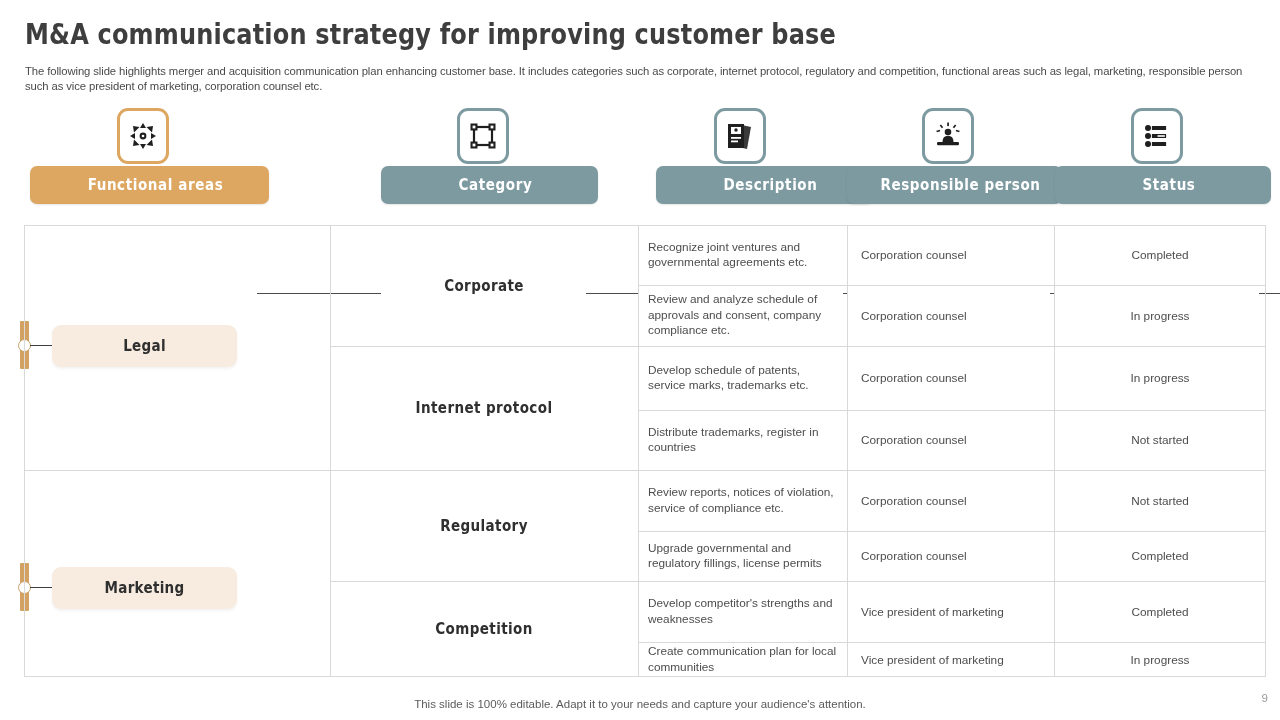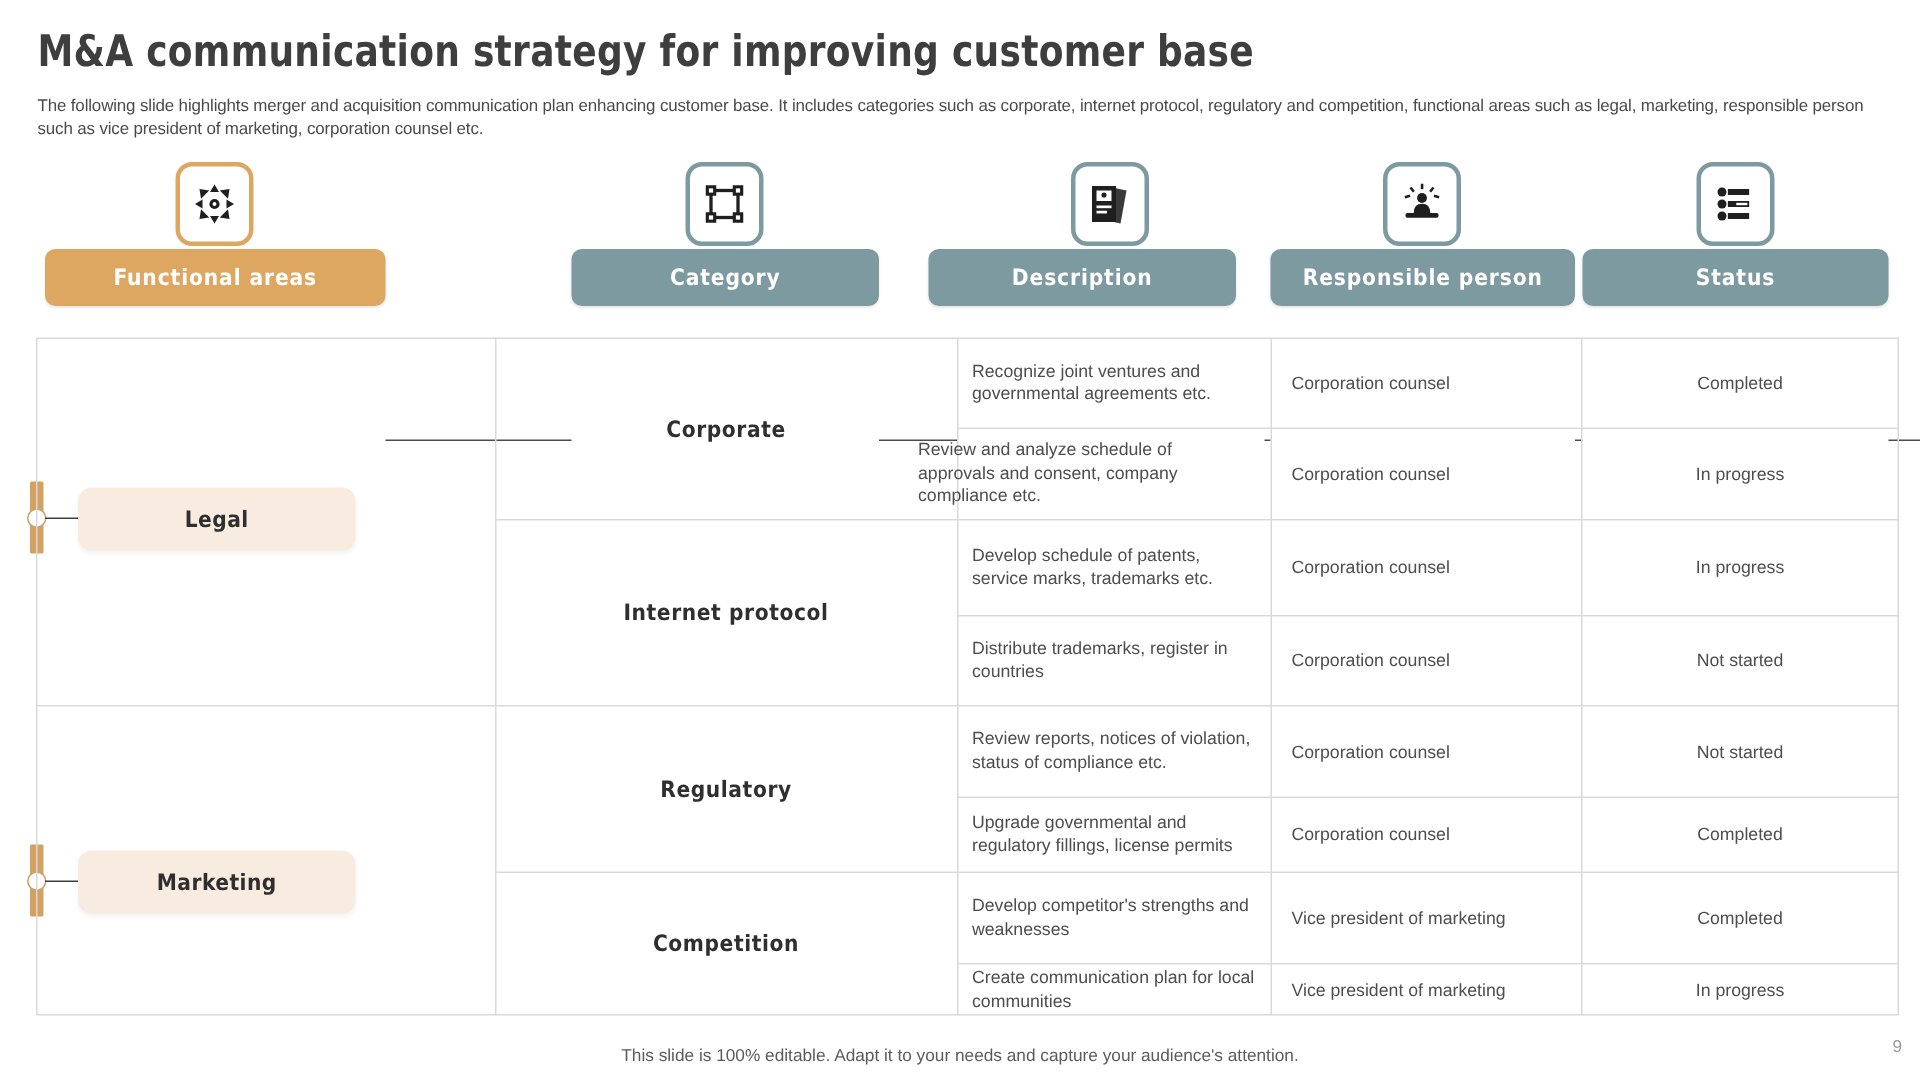--- a/index.html
+++ b/index.html
@@ -36,20 +36,21 @@
   }
   .banner{
     position:absolute;top:58px;height:38px;
     border-radius:7px;
     display:flex;align-items:center;justify-content:center;
     color:#ffffff;
     font-family:"DejaVu Sans Condensed","Liberation Sans",sans-serif;
     font-size:15px;font-weight:700;letter-spacing:.6px;
     box-shadow:0 1px 2px rgba(0,0,0,.10);
     transform:scaleX(1);
+    padding-left:12px;
   }
   .banner.orange{background:#dda762;}
   .banner.teal{background:#7d9aa1;}
 
   .icon-chip{
     position:absolute;top:0;
     width:52px;height:56px;
     border-radius:11px;
     background:#ffffff;
     display:flex;align-items:center;justify-content:center;
@@ -173,21 +174,21 @@
       </g>
       <g fill="#ffffff">
         <rect x="4.6" y="4.6" width="2.8" height="2.8"></rect>
         <rect x="22.6" y="4.6" width="2.8" height="2.8"></rect>
         <rect x="4.6" y="22.6" width="2.8" height="2.8"></rect>
         <rect x="22.6" y="22.6" width="2.8" height="2.8"></rect>
       </g>
     </svg>
   </div>
 
-  <div class="banner teal" style="left:619px;width:205px;">
+  <div class="banner teal" style="left:656px;width:205px;">
     <span>Description</span>
   </div>
   <div class="icon-chip teal" style="left:714px;">
     <svg width="30" height="30" viewBox="0 0 30 30" aria-hidden="true">
       <path d="M12 3 L26 6 L22 28 L9 25 Z" fill="#3a3a3a"></path>
       <rect x="3" y="3" width="16" height="24" fill="#1f1f1f"></rect>
       <rect x="6" y="6" width="10" height="7" fill="#ffffff"></rect>
       <circle cx="11" cy="9" r="1.7" fill="#1f1f1f"></circle>
       <rect x="6" y="16" width="10" height="1.8" fill="#ffffff"></rect>
       <rect x="6" y="19.5" width="7" height="1.8" fill="#ffffff"></rect>
@@ -286,21 +287,21 @@
   <div class="desc-cell" style="left:614px;top:0;width:209px;height:60px;">
     <span>Recognize  joint ventures  and governmental  agreements  etc.</span>
   </div>
   <div class="person-cell" style="left:823px;top:0;width:207px;height:60px;">
     <span>Corporation  counsel</span>
   </div>
   <div class="status-cell" style="left:1030px;top:0;width:212px;height:60px;">
     <span>Completed</span>
   </div>
 
-  <div class="desc-cell" style="left:578px;top:60px;width:209px;height:61px;justify-content:center;">
+  <div class="desc-cell" style="left:614px;top:60px;width:209px;height:61px;justify-content:center;">
     <span>Review  and analyze schedule of approvals  and consent, company compliance etc.</span>
   </div>
   <div class="person-cell" style="left:823px;top:60px;width:207px;height:61px;">
     <span>Corporation  counsel</span>
   </div>
   <div class="status-cell" style="left:1030px;top:60px;width:212px;height:61px;">
     <span>In progress</span>
   </div>
 
   <div class="desc-cell" style="left:614px;top:121px;width:209px;height:64px;align-items:center;">
@@ -317,21 +318,21 @@
     <span>Distribute trademarks, register in countries</span>
   </div>
   <div class="person-cell" style="left:823px;top:185px;width:207px;height:60px;">
     <span>Corporation  counsel</span>
   </div>
   <div class="status-cell" style="left:1030px;top:185px;width:212px;height:60px;">
     <span>Not started</span>
   </div>
 
   <div class="desc-cell" style="left:614px;top:245px;width:209px;height:61px;">
-    <span>Review  reports,  notices of violation,  status of compliance etc.</span>
+    <span>Review  reports,  notices of violation,  service of compliance etc.</span>
   </div>
   <div class="person-cell" style="left:823px;top:245px;width:207px;height:61px;">
     <span>Corporation  counsel</span>
   </div>
   <div class="status-cell" style="left:1030px;top:245px;width:212px;height:61px;">
     <span>Not started</span>
   </div>
 
   <div class="desc-cell" style="left:614px;top:306px;width:209px;height:50px;">
     <span>Upgrade governmental  and regulatory  fillings, license permits</span>

